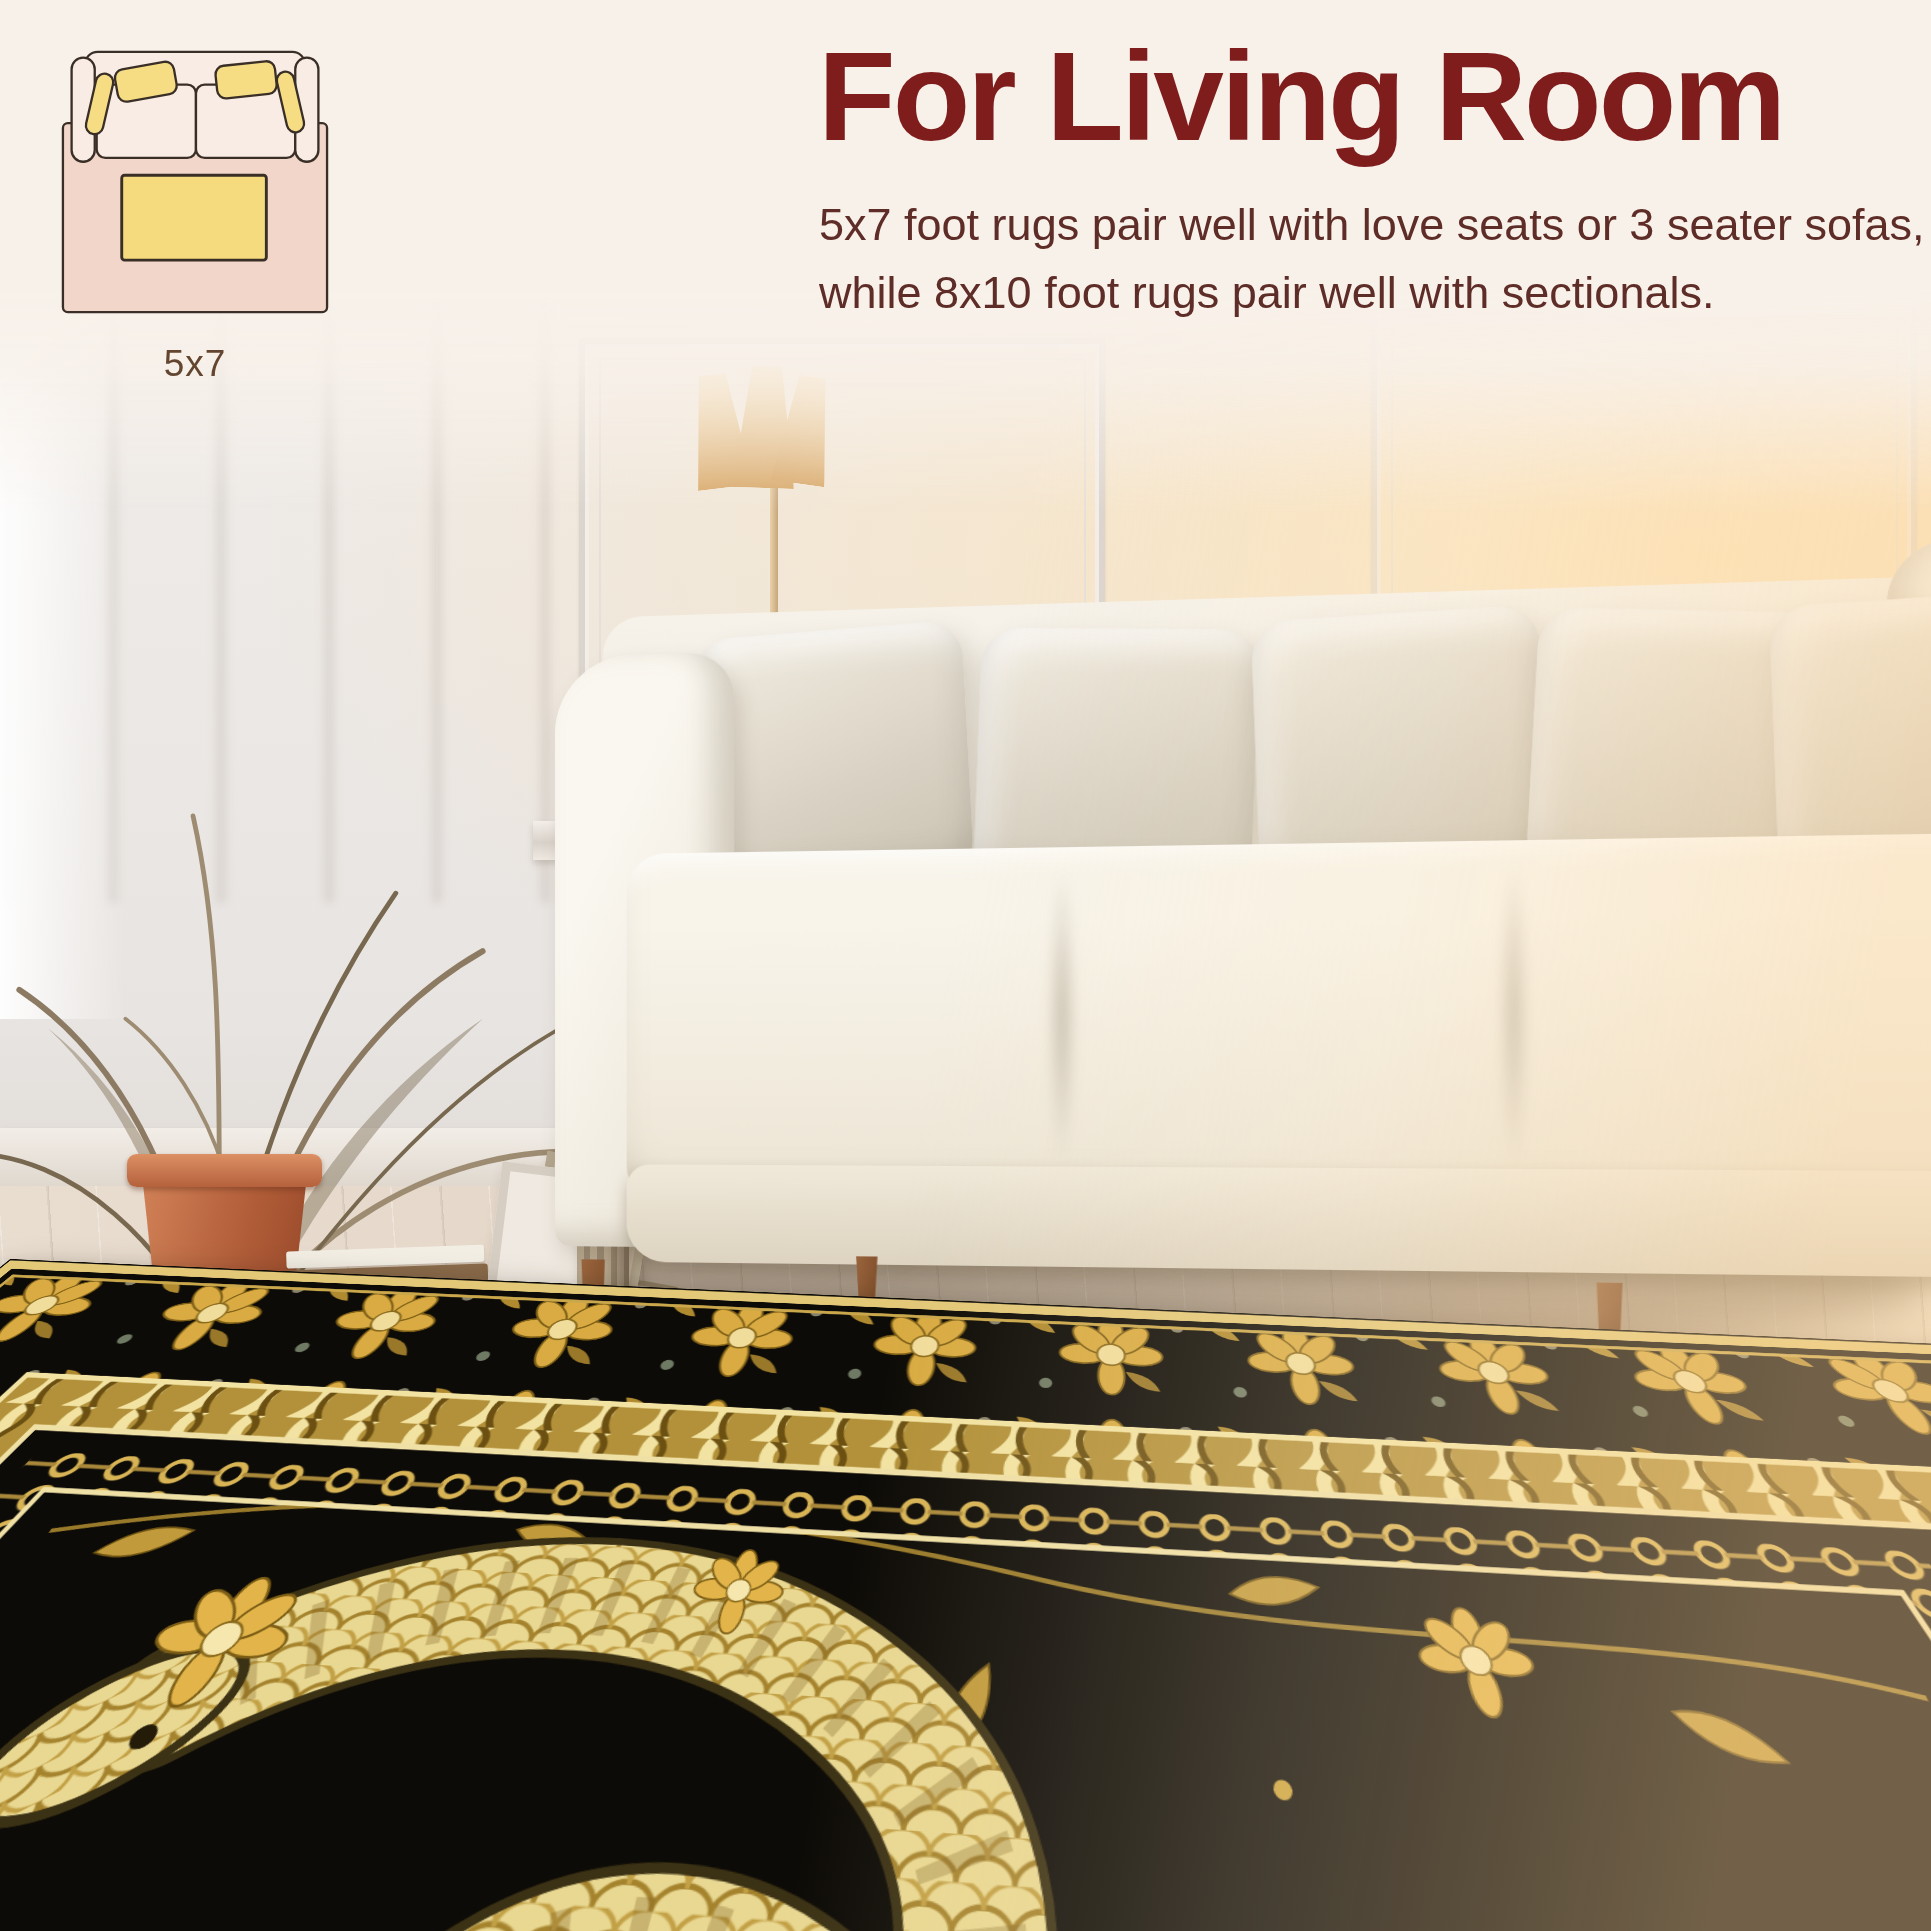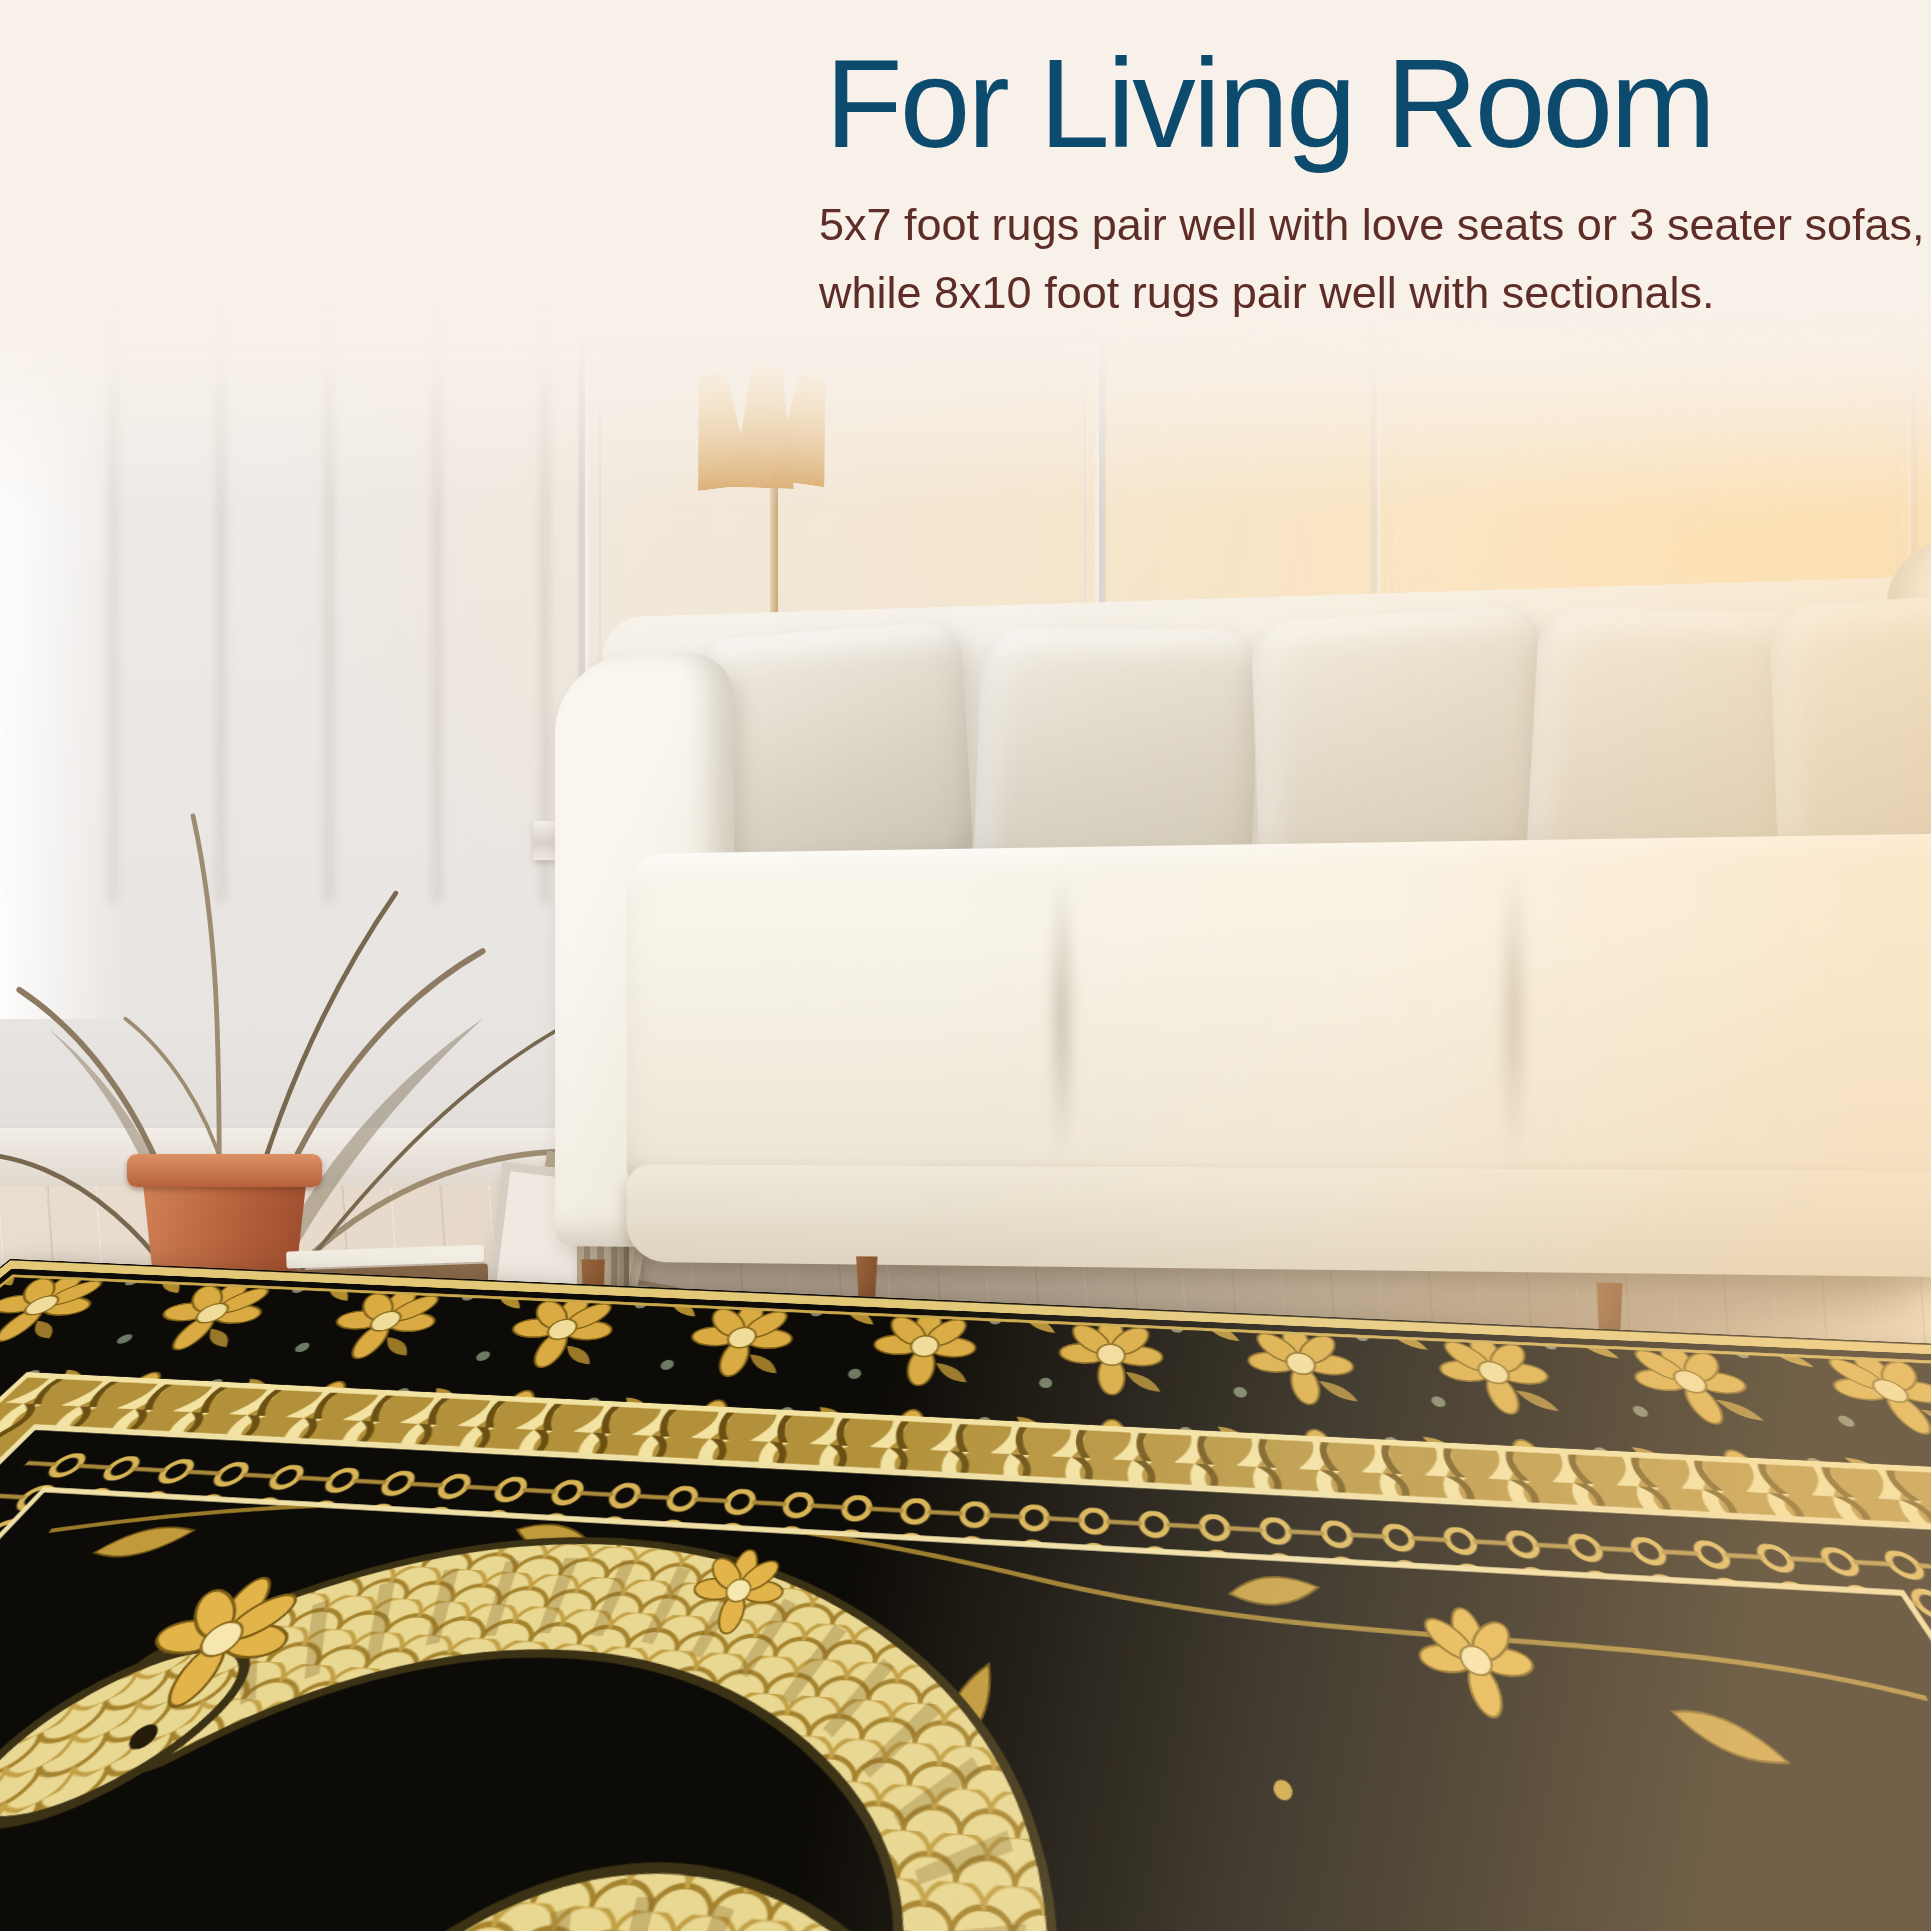--- a/index.html
+++ b/index.html
@@ -1,22 +1,22 @@
 <!DOCTYPE html>
 <html><head>
 <meta charset="utf-8">
 <style>
   html,body{margin:0;padding:0;background:#d8d2ca;}
   #stage{position:relative;width:1931px;height:1931px;overflow:hidden;
          background:#f8f1ea;font-family:"Liberation Sans",sans-serif;}
   #stage *{box-sizing:border-box;}
 
   
-  .page-title{position:absolute;left:817px;top:29px;z-index:30;margin:8px;
-    font-size:127px;font-weight:400;letter-spacing:-2.9px;color:#0c4a6e;line-height:1.05;}
+  .page-title{position:absolute;left:817px;top:29px;z-index:30;margin:1px;
+    font-size:127px;font-weight:700;letter-spacing:-2.9px;color:#7f1d1d;line-height:1.05;}
   .page-desc{position:absolute;left:819px;top:191px;z-index:30;margin:0;width:1110px;
     font-size:45px;color:#5e2d27;line-height:1.5;}
 
   
   .diagram{position:absolute;z-index:30;}
   .diagram-1{left:60px;top:48px;width:270px;}
   .diagram-2{left:398px;top:48px;width:353px;}
   .diagram-label{margin-top:23px;text-align:center;font-size:37px;color:#64452f;letter-spacing:1px;}
 
   
@@ -127,20 +127,38 @@
     background:linear-gradient(100deg,rgba(255,248,238,0) 48%,rgba(255,232,196,.22) 68%,rgba(255,217,162,.42) 90%);}
 </style>
 </head>
 <body>
 
 <div id="stage">
 
   <h1 class="page-title">For Living Room</h1>
   <p class="page-desc">5x7 foot rugs pair well with love seats or 3 seater sofas, while 8x10 foot rugs pair well with sectionals.</p>
 
+  <div class="diagram diagram-1">
+    <svg width="270" height="268" viewBox="0 0 280 278">
+      <g fill="none" stroke="#3a2f27" stroke-width="2.4" stroke-linejoin="round">
+        <rect x="3" y="78" width="274" height="196" rx="5" fill="#f1d6c9"></rect>
+        <rect x="26" y="4" width="228" height="46" rx="13" fill="#f9ece5"></rect>
+        <rect x="38" y="38" width="103" height="76" rx="9" fill="#f9ece5"></rect>
+        <rect x="141" y="38" width="103" height="76" rx="9" fill="#f9ece5"></rect>
+        <rect x="12" y="10" width="24" height="108" rx="12" fill="#f9ece5"></rect>
+        <rect x="244" y="10" width="24" height="108" rx="12" fill="#f9ece5"></rect>
+        <rect x="58" y="18" width="62" height="34" rx="9" fill="#f6dd84" transform="rotate(-10 89 35)"></rect>
+        <rect x="162" y="16" width="62" height="34" rx="9" fill="#f6dd84" transform="rotate(-6 193 33)"></rect>
+        <rect x="32" y="26" width="18" height="64" rx="9" fill="#f6dd84" transform="rotate(13 41 58)"></rect>
+        <rect x="230" y="24" width="18" height="64" rx="9" fill="#f6dd84" transform="rotate(-13 239 56)"></rect>
+        <rect x="64" y="132" width="150" height="88" rx="3" fill="#f6db7e" stroke-width="3"></rect>
+      </g>
+    </svg>
+    <div class="diagram-label">5x7</div>
+  </div>
 
 
   <div class="photo">
     <div class="wall-glow"></div>
     <div class="wall-streaks"></div>
     <div class="window-light"></div>
 
     <div class="panel panel-b">
         <div class="inner"></div>
       </div>

